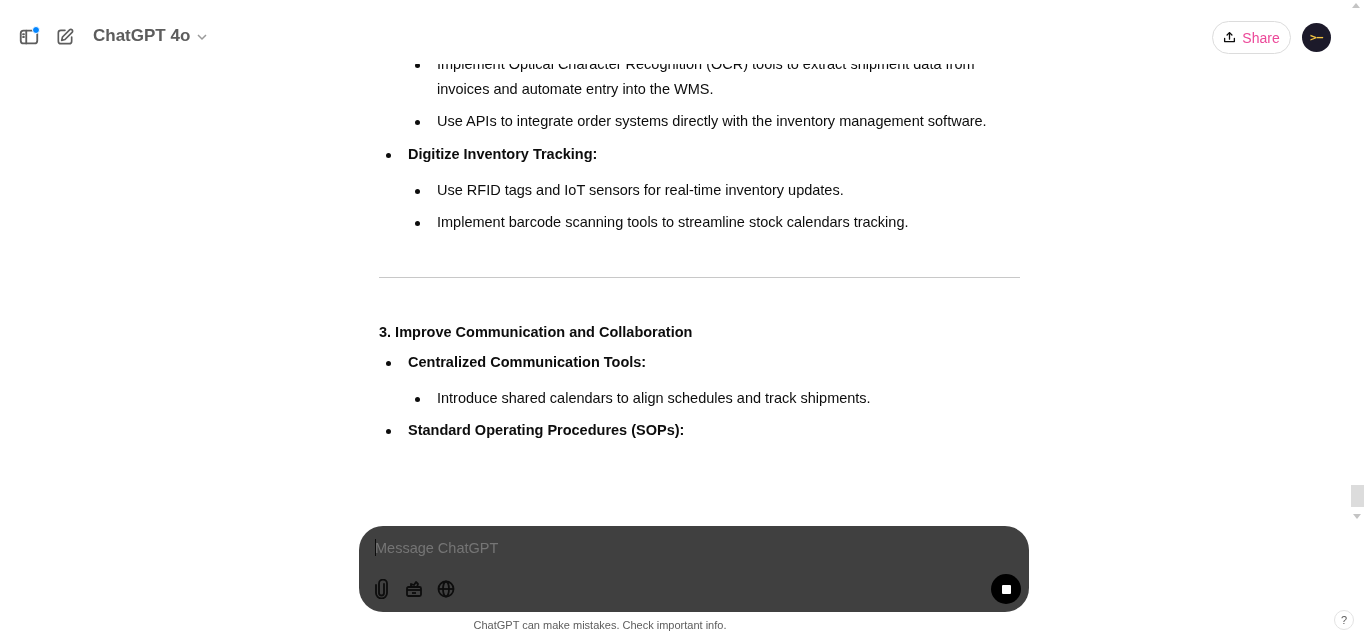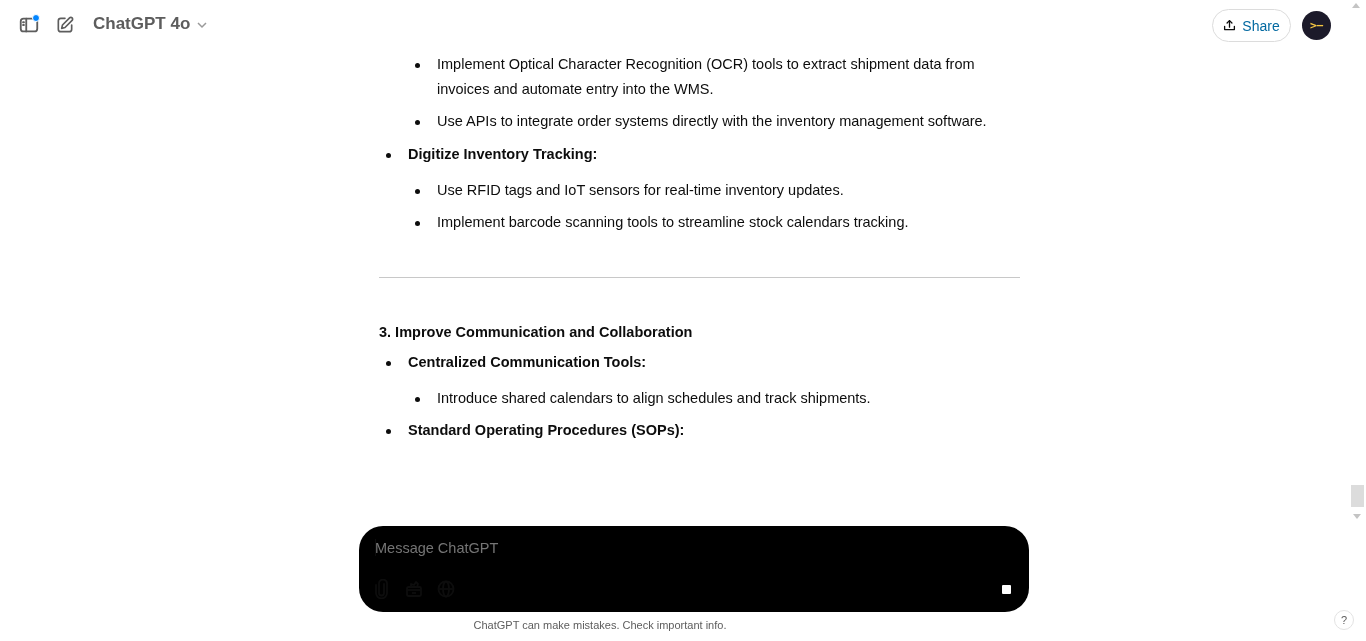--- a/index.html
+++ b/index.html
@@ -1,44 +1,44 @@
 <!DOCTYPE html>
 <html><head>
 <meta charset="utf-8">
 <style>
   * { box-sizing: border-box; margin: 0; padding: 0; }
   html, body { width: 1366px; height: 641px; overflow: hidden; background: #ffffff; }
   body { font-family: "Liberation Sans", "DejaVu Sans", sans-serif; color: #0d0d0d; position: relative; }
 
   
-  .header { position: absolute; top: 0; left: 0; width: 1366px; height: 52px; background: #fff; z-index: 5; }
+  .header { position: absolute; top: 12px; left: 0; width: 1366px; height: 52px; background: #fff; z-index: 5; }
   .icon-btn { position: absolute; width: 28px; height: 28px; display: flex; align-items: center; justify-content: center; cursor: pointer; }
   .sidebar-toggle { left: 15px; top: 11px; }
   .new-chat { left: 51px; top: 11px; }
   .notif-dot { position: absolute; right: 3px; top: 3px; width: 8px; height: 8px; border-radius: 50%; background: #0285ff; border: 1px solid #fff; }
   .model-select { position: absolute; left: 93px; top: 14px; display: flex; align-items: center; gap: 6px; font-size: 17px; color: #5d5d5d; font-weight: 600; cursor: pointer; }
   .model-select svg { margin-top: 2px; }
 
-  .share-btn { position: absolute; left: 1212px; top: 9px; width: 79px; height: 33px; border: 1px solid #dcdcdc; border-radius: 17px; display: flex; align-items: center; justify-content: center; gap: 6px; font-size: 14px; color: #0369a1; background: #fff; cursor: pointer; }
+  .share-btn { position: absolute; left: 1212px; top: 9px; width: 79px; height: 33px; border: 1px solid #dcdcdc; border-radius: 17px; display: flex; align-items: center; justify-content: center; gap: 6px; font-size: 14px; color: #ec4899; background: #fff; cursor: pointer; }
   .avatar { position: absolute; left: 1302px; top: 11px; width: 29px; height: 29px; border-radius: 50%; background: #1c1a2a; color: #f4c542; font-family: "DejaVu Sans Mono", monospace; font-size: 11px; font-weight: bold; display: flex; align-items: center; justify-content: center; cursor: pointer; }
 
   
   .content { position: absolute; left: 379px; top: 52px; width: 642px; font-size: 14.5px; line-height: 25px; color: #0d0d0d; }
   .ul2 { list-style: none; }
   .li2 { position: relative; padding-left: 58px; }
   .li2::before { content: ""; position: absolute; left: 36px; top: 11px; width: 5px; height: 5px; border-radius: 50%; background: #0d0d0d; }
   .li1 { position: relative; padding-left: 29px; font-weight: bold; }
   .li1::before { content: ""; position: absolute; left: 7px; top: 11px; width: 5px; height: 5px; border-radius: 50%; background: #0d0d0d; }
   .sec-title { font-weight: bold; }
   hr.divider { border: none; border-top: 1px solid #c8c8c8; width: 641px; }
 
   .streaming-dot { display: inline-block; width: 12px; height: 12px; border-radius: 50%; background: #0d0d0d; vertical-align: middle; margin-left: 4px; }
 
   
-  .composer { position: absolute; left: 359px; top: 526px; width: 670px; height: 86px; background: #000000; border-radius: 24px; z-index: 6; }
+  .composer { position: absolute; left: 359px; top: 526px; width: 670px; height: 86px; background: #404040; border-radius: 24px; z-index: 6; }
   .composer-fade { position: absolute; left: 0; top: 520px; width: 1340px; height: 121px; background: #fff; z-index: 4; }
   .msg-input { position: absolute; left: 16px; top: 12px; width: 600px; height: 20px; font-size: 14.5px; color: #8e8e8e; border: none; background: transparent; outline: none; font-family: "Liberation Sans", sans-serif; }
   .caret { position: absolute; left: 16px; top: 13px; width: 1px; height: 17px; background: #0d0d0d; }
   .tool { position: absolute; top: 52px; width: 22px; height: 22px; display: flex; align-items: center; justify-content: center; cursor: pointer; }
   .stop-btn { position: absolute; left: 632px; top: 48px; width: 30px; height: 30px; border-radius: 50%; background: #000; display: flex; align-items: center; justify-content: center; cursor: pointer; }
   .stop-btn span { width: 9px; height: 9px; background: #fff; border-radius: 1px; }
   .disclaimer { position: absolute; left: 0; top: 619px; width: 1200px; text-align: center; font-size: 11px; color: #5d5d5d; z-index: 6; }
 
   
   .scroll-up { position: absolute; left: 1352px; top: 3px; width: 0; height: 0; border-left: 4px solid transparent; border-right: 4px solid transparent; border-bottom: 5px solid #c4c4c4; z-index: 6; }

